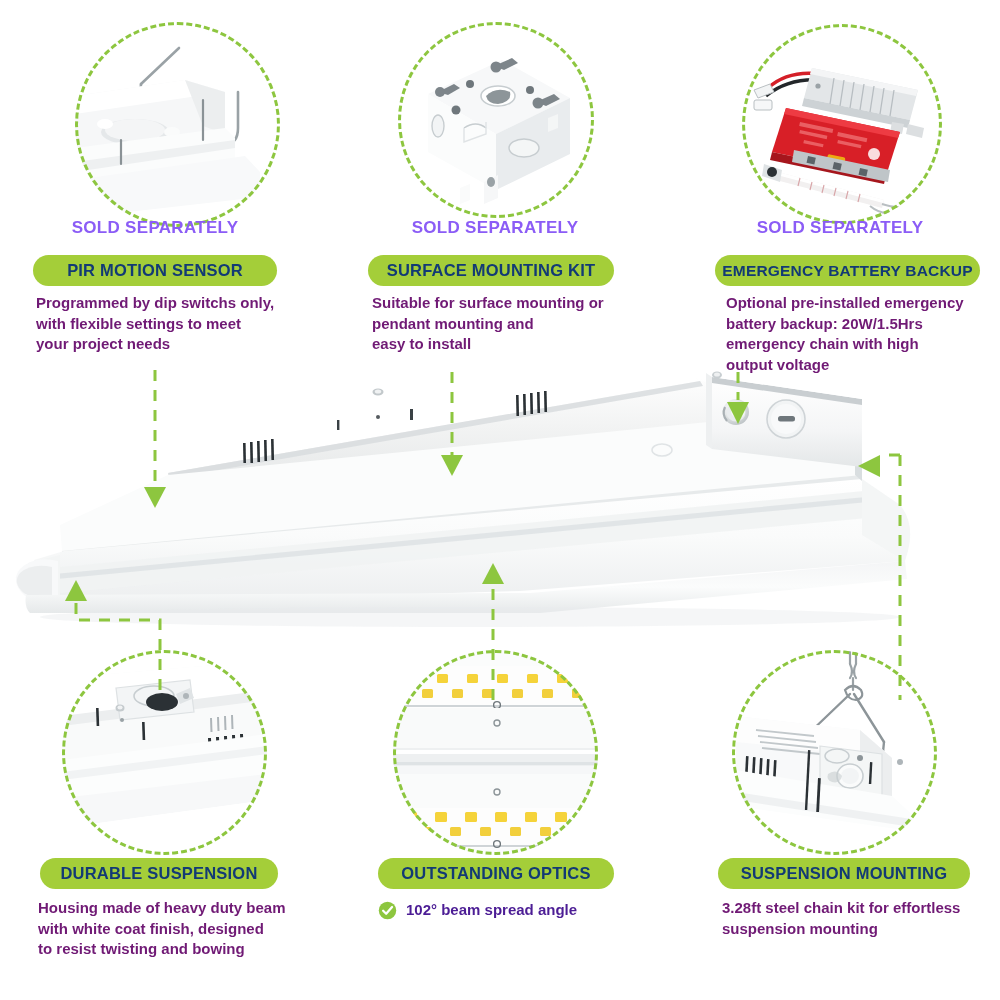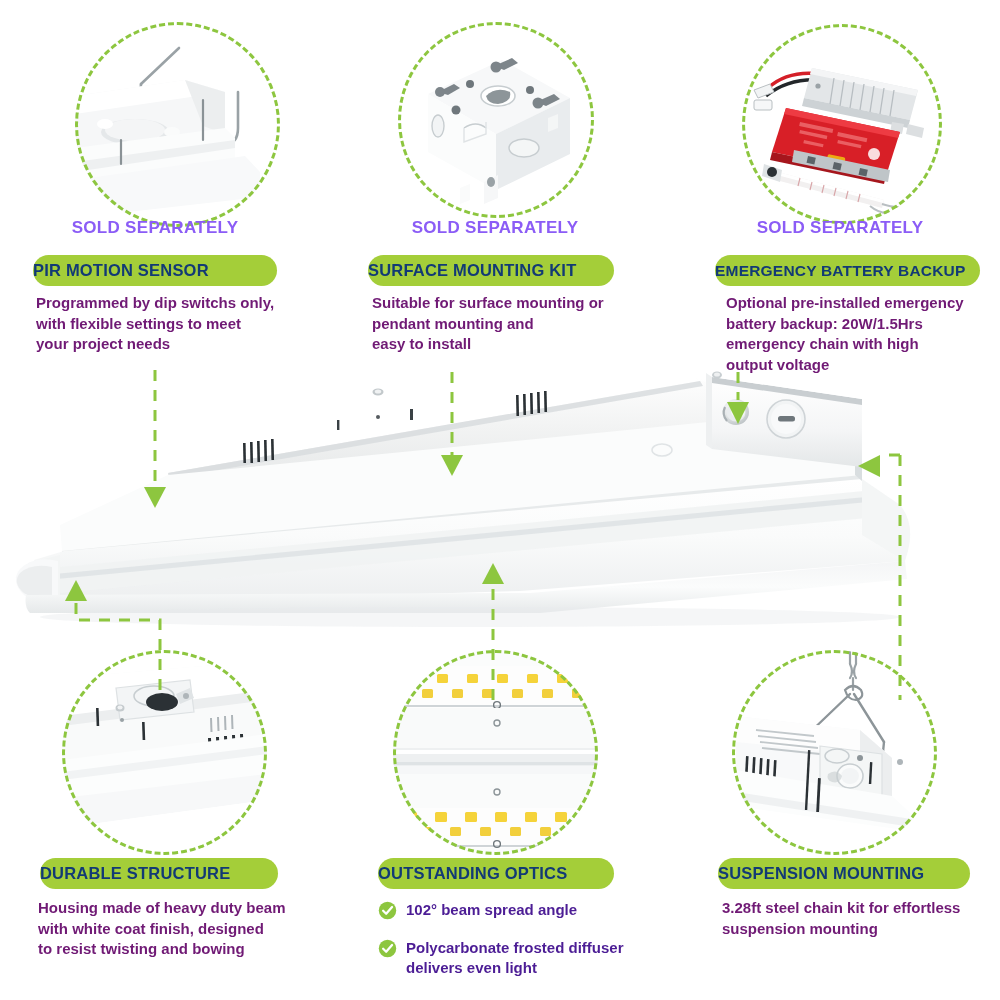--- a/index.html
+++ b/index.html
@@ -66,21 +66,21 @@
     font-size: 17px;
     letter-spacing: 0.3px;
     z-index: 7;
   }
   .pill {
     position: absolute;
     background: #A4CE39;
     color: #123A75;
     font-weight: bold;
     border-radius: 22px;
-    text-align: left;
+    text-align: center;
     font-size: 16.5px;
     line-height: 31px;
     height: 31px;
     letter-spacing: 0.2px;
     white-space: nowrap;
     z-index: 7;
   }
   .desc {
     position: absolute;
     color: #701a75;
@@ -458,21 +458,21 @@
           </g>
 
           <path d="M 0 110 L 205 84 L 205 132 L 0 156 Z" fill="#fcfdfd"></path>
           <path d="M 0 122 L 205 96 L 205 104 L 0 130 Z" fill="#f1f3f4"></path>
           <path d="M 0 148 L 205 124 L 205 150 L 0 178 Z" fill="#f7f8f9"></path>
           <path d="M 0 178 L 205 150 L 205 186 L 0 205 Z" fill="#ffffff"></path>
         </svg>
       </div>
       <div class="dashed-ring"></div>
     </div>
-    <div class="pill" style="left:40px; top:858px; width:238px;">DURABLE STRUCTURE</div>
+    <div class="pill" style="left:40px; top:858px; width:238px;">DURABLE SUSPENSION</div>
     <div class="desc" style="left:38px; top:898px; width:300px; white-space:pre-line;">Housing made of heavy duty beam
 with white coat finish, designed
 to resist twisting and bowing</div>
   </div>
 
   <div class="panel">
     <div class="circle-well" style="left:393px; top:650px; width:205px; height:205px;">
       <div class="photo">
         <svg viewBox="0 0 205 205" width="205" height="205" aria-hidden="true">
           <rect width="205" height="205" fill="#fbfcfc"></rect>
@@ -538,30 +538,20 @@
     <div class="bullets" style="left:378px; top:900px; width:285px;">
       <div class="bullet">
         <span class="tick">
           <svg viewBox="0 0 20 20" width="19" height="19" aria-hidden="true">
             <circle cx="10" cy="10" r="9.2" fill="#8DC63F"></circle>
             <path d="M 5.4 10.3 L 8.6 13.4 L 14.8 6.4" stroke="#ffffff" stroke-width="2.4" fill="none" stroke-linecap="round" stroke-linejoin="round"></path>
           </svg>
         </span>
         <span class="btxt" style="white-space:pre-line;">102° beam spread angle</span>
       </div>
-      <div class="bullet">
-        <span class="tick">
-          <svg viewBox="0 0 20 20" width="19" height="19" aria-hidden="true">
-            <circle cx="10" cy="10" r="9.2" fill="#8DC63F"></circle>
-            <path d="M 5.4 10.3 L 8.6 13.4 L 14.8 6.4" stroke="#ffffff" stroke-width="2.4" fill="none" stroke-linecap="round" stroke-linejoin="round"></path>
-          </svg>
-        </span>
-        <span class="btxt" style="white-space:pre-line;">Polycarbonate frosted diffuser
-delivers even light</span>
-      </div>
     </div>
   </div>
 
   <div class="panel">
     <div class="circle-well" style="left:732px; top:650px; width:205px; height:205px;">
       <div class="photo">
         <svg viewBox="0 0 205 205" width="205" height="205" aria-hidden="true">
           <rect width="205" height="205" fill="#ffffff"></rect>
 
           <g stroke="#9aa2a6" stroke-width="2.2" fill="none" stroke-linecap="round">

